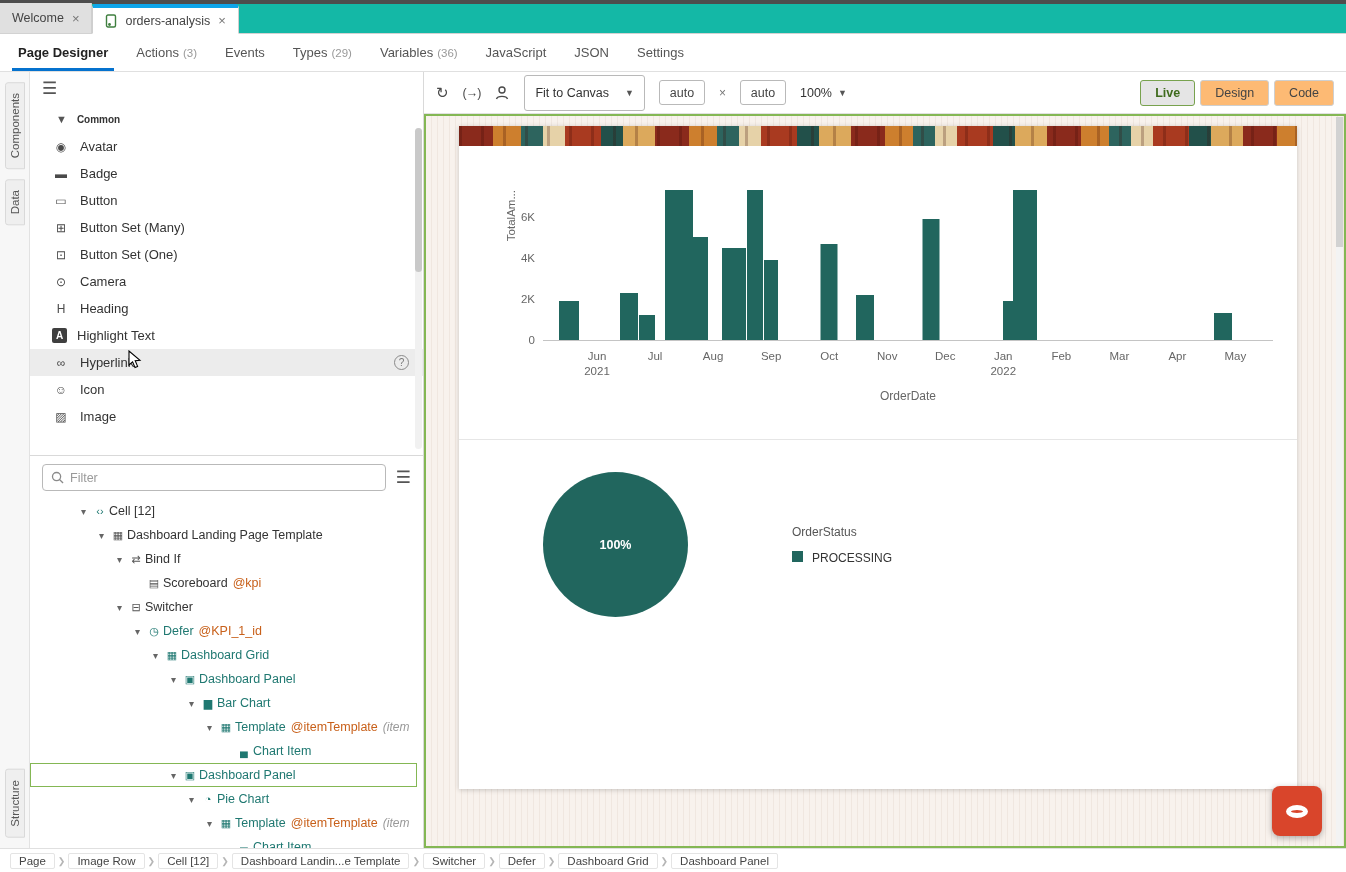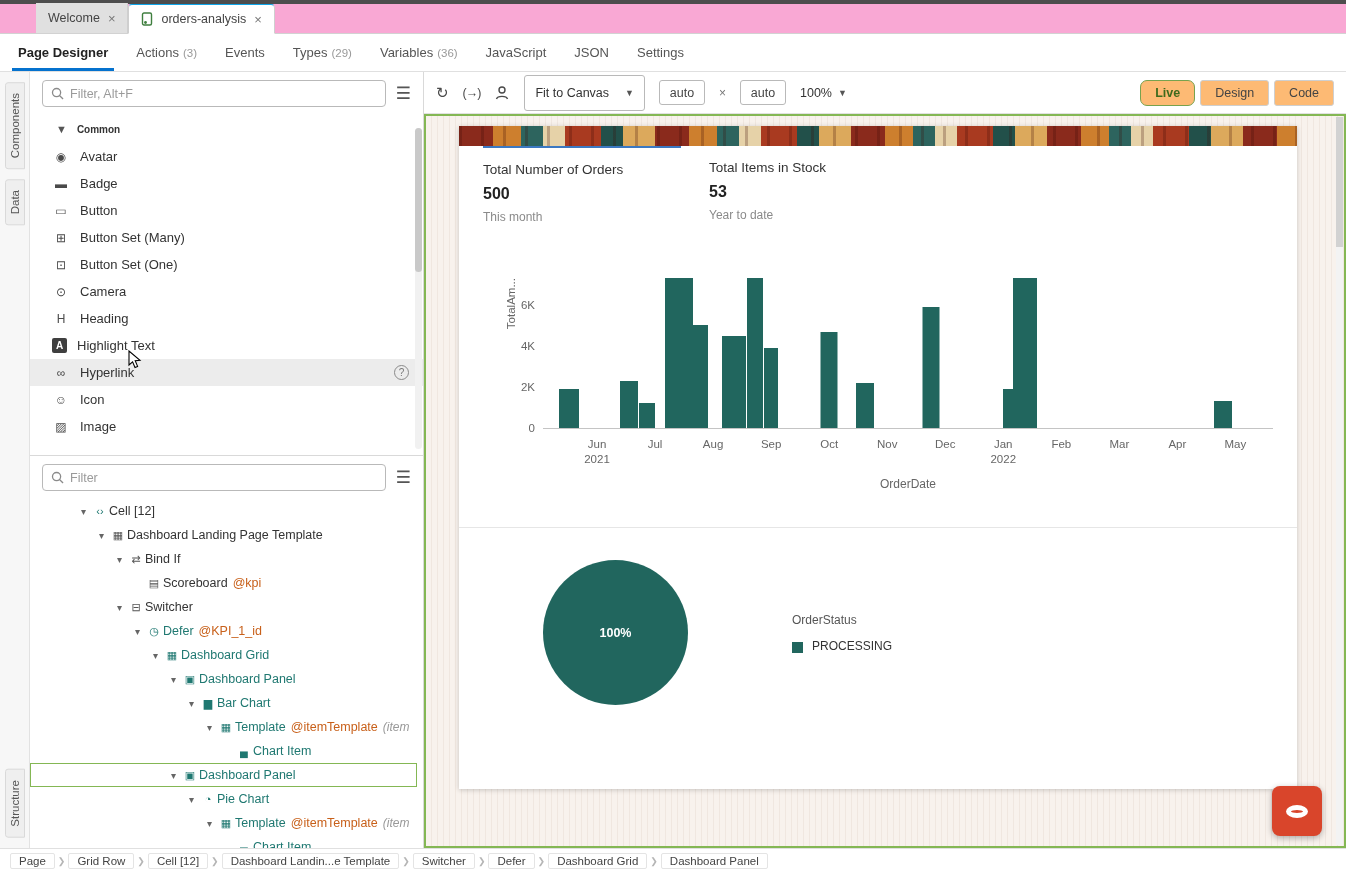--- a/index.html
+++ b/index.html
@@ -1,24 +1,24 @@
 <!DOCTYPE html>
 <html><head>
 <meta charset="utf-8">
 <style>
   * { margin:0; padding:0; box-sizing:border-box; }
   html,body { width:1346px; height:872px; overflow:hidden;
     font-family:"Liberation Sans", sans-serif; font-size:13px; color:#333; background:#fff; }
 
   
   .top-strip { height:4px; background:#4d4d4d; }
-  .tabbar { height:30px; background:#f9a8d4; display:flex; align-items:flex-end; border-bottom:1px solid #d2d2d2;padding-left:36px; }
+  .tabbar { height:30px; background:#14b8a6; display:flex; align-items:flex-end; border-bottom:1px solid #d2d2d2; }
   .wtab { height:30px; display:flex; align-items:center; padding:0 12px; font-size:12.5px; color:#444;
     background:#e0e0e0; border-right:1px solid #cfcfcf; cursor:default; gap:8px; }
-  .wtab.active { background:#fff; border-top:1px solid #0ea5e9; border-left:1px solid #cfcfcf;
+  .wtab.active { background:#fff; border-top:4px solid #0ea5e9; border-left:1px solid #cfcfcf;
     border-radius:4px 4px 0 0; margin-bottom:-1px; border-bottom:1px solid #fff; }
   .wtab .close { color:#777; font-size:13px; }
   .wtab svg { display:block; }
 
   
   .menubar { height:38px; background:#fff; border-bottom:1px solid #e0e0e0; display:flex; align-items:stretch; padding-left:4px; }
   .mitem { display:flex; align-items:center; padding:0 14px; color:#555; font-size:13px; position:relative; cursor:default; }
   .mitem .cnt { color:#999; font-size:11.5px; margin-left:4px; }
   .mitem.active { color:#222; font-weight:700; }
   .mitem.active::after { content:""; position:absolute; left:8px; right:8px; bottom:0; height:3px; background:#0572ce; }
@@ -73,21 +73,21 @@
   .ticonbtn { color:#4a4a4a; font-size:15px; cursor:pointer; line-height:1; }
   .flowbtn { color:#4a4a4a; font-size:12.5px; letter-spacing:-1px; cursor:pointer; }
   .selectbox { display:flex; align-items:center; gap:16px; border:1px solid #b9b9b9; border-radius:3px; height:36px; padding:0 10px; font-size:12.5px; color:#333; cursor:pointer; background:#fff; }
   .selectbox .caret, .zoomsel .caret { font-size:9px; color:#555; }
   .dim-input { width:46px; height:25px; border:1px solid #b9b9b9; border-radius:3px; text-align:center; font-size:12.5px; color:#444; font-family:"Liberation Sans",sans-serif; }
   .times { color:#777; font-size:12px; }
   .zoomsel { display:flex; align-items:center; gap:6px; font-size:12.5px; color:#333; cursor:pointer; }
   .modes { margin-left:auto; display:flex; gap:5px; }
   .modebtn { height:26px; padding:0 14px; border-radius:3px; font-size:12.5px; cursor:pointer;
     background:#fdba74; border:1px solid #cfcfcf; color:#444; font-family:"Liberation Sans",sans-serif; }
-  .modebtn.active { background:#fdba74; border-color:#78a24e; color:#3f6b1d; font-weight:700;border-radius:7px; }
+  .modebtn.active { background:#e5e5e5; border-color:#78a24e; color:#3f6b1d; font-weight:700; }
 
   .viewport { flex:1; position:relative; border:2px solid #84b754; overflow:hidden;
     background:repeating-linear-gradient(90deg,#f8f2ed 0 5px,#f0e7e0 5px 6px); }
   .canvas-scroll { position:absolute; right:1px; top:1px; bottom:1px; width:7px; background:#f3f3f3; }
   .canvas-scroll .thumb { position:absolute; top:0; left:0; right:0; height:130px; background:#d2d2d2; }
 
   .card { position:absolute; left:33px; top:10px; width:838px; height:663px; background:#fff;
     box-shadow:0 1px 5px rgba(0,0,0,.2); overflow:hidden; }
   .banner { height:20px; background:
     repeating-linear-gradient(90deg, rgba(60,10,5,.25) 0 3px, rgba(0,0,0,0) 3px 22px),
@@ -110,21 +110,21 @@
   .xtick { position:absolute; top:2px; transform:translateX(-50%); text-align:center; font-size:11.5px; color:#666; line-height:15px; white-space:nowrap; }
   .xlabel { position:absolute; left:40px; right:6px; bottom:0; text-align:center; font-size:12px; color:#666; }
 
   .hr { border-top:1px solid #e6e6e6; margin-top:36px; }
 
   .pie-section { display:flex; align-items:center; margin-top:32px; padding-left:84px; }
   .pie { width:145px; height:145px; border-radius:50%; display:flex; align-items:center; justify-content:center; }
   .pie-center { color:#fff; font-size:12.5px; font-weight:700; }
   .legend { margin-left:104px; }
   .legend-title { font-size:12px; color:#555; margin-bottom:12px; }
-  .legend-item { display:flex; align-items:flex-end; gap:9px; }
+  .legend-item { display:flex; align-items:flex-start; gap:9px; }
   .legend-swatch { width:11px; height:11px; }
   .legend-label { font-size:12px; color:#333; }
 
   .chatbtn { position:absolute; right:22px; bottom:10px; width:50px; height:50px; border-radius:8px;
     background:#d9452b; display:flex; align-items:center; justify-content:center; cursor:pointer;
     box-shadow:0 2px 6px rgba(0,0,0,.3); }
   .chatbtn .ring { width:22px; height:13px; border:5px solid #fff; border-radius:50%; }
 
   
   .crumbbar { height:24px; border-top:1px solid #e0e0e0; background:#fff; display:flex; align-items:center; padding:0 10px; gap:2px; overflow:hidden; }
@@ -185,27 +185,20 @@
 <div class="main">
   <div class="rail" id="rail">
       <div class="vtab">Components</div>
       <div class="vtab">Data</div>
       <div class="vtab bottom">Structure</div>
     </div>
 
   <div class="leftpanel">
     <div class="comp-section">
       <div class="filter-row">
-        <div class="filter-box">
-          <svg width="13" height="13" viewBox="0 0 14 14" style="margin-right:6px">
-            <circle cx="6" cy="6" r="4.4" fill="none" stroke="#8a8a8a" stroke-width="1.4"></circle>
-            <line x1="9.4" y1="9.4" x2="13" y2="13" stroke="#8a8a8a" stroke-width="1.4"></line>
-          </svg>
-          <input placeholder="Filter, Alt+F" style="">
-        </div>
         <span class="hamburger">☰</span>
       </div>
       <div class="section-header">
         <span class="caret">▼</span>
         <span class="lbl">Common</span>
       </div>
       <div class="comp-list" id="complist">
           <div class="crow">
             <span class="cicon">◉</span>
             <span class="clabel">Avatar</span>
@@ -377,32 +370,20 @@
           <button class="modebtn active">Live</button>
           <button class="modebtn">Design</button>
           <button class="modebtn">Code</button>
         </div>
     </div>
 
     <div class="viewport">
       <div class="card">
         <div class="banner"></div>
 
-        <div class="kpi-row" id="kpirow">
-            <div class="kpi first">
-              <div class="kpi-title">Total Number of Orders</div>
-              <div class="kpi-value">500</div>
-              <div class="kpi-sub">This month</div>
-            </div>
-            <div class="kpi">
-              <div class="kpi-title">Total Items in Stock</div>
-              <div class="kpi-value">53</div>
-              <div class="kpi-sub">Year to date</div>
-            </div>
-          </div>
 
         <div class="chart">
           <span class="ylab" id="ylab">TotalAm...</span>
           <div class="plot" id="plot">
               <span class="ytick" style="bottom: 0%;">0</span>
               <span class="ytick" style="bottom: 26.6667%;">2K</span>
               <span class="ytick" style="bottom: 53.3333%;">4K</span>
               <span class="ytick" style="bottom: 80%;">6K</span>
               <div class="bar" style="left: 3.5%; width: 20px; height: 25.3333%; background: rgb(33, 102, 94);"></div>
               <div class="bar" style="left: 11.8%; width: 18px; height: 30.6667%; background: rgb(33, 102, 94);"></div>
@@ -487,21 +468,21 @@
       <div class="chatbtn">
         <div class="ring"></div>
       </div>
     </div>
   </div>
 </div>
 
 <div class="crumbbar" id="crumbbar">
     <span class="crumb">Page</span>
     <span class="crumb-sep">❯</span>
-    <span class="crumb">Grid Row</span>
+    <span class="crumb">Image Row</span>
     <span class="crumb-sep">❯</span>
     <span class="crumb">Cell [12]</span>
     <span class="crumb-sep">❯</span>
     <span class="crumb">Dashboard Landin...e Template</span>
     <span class="crumb-sep">❯</span>
     <span class="crumb">Switcher</span>
     <span class="crumb-sep">❯</span>
     <span class="crumb">Defer</span>
     <span class="crumb-sep">❯</span>
     <span class="crumb">Dashboard Grid</span>

